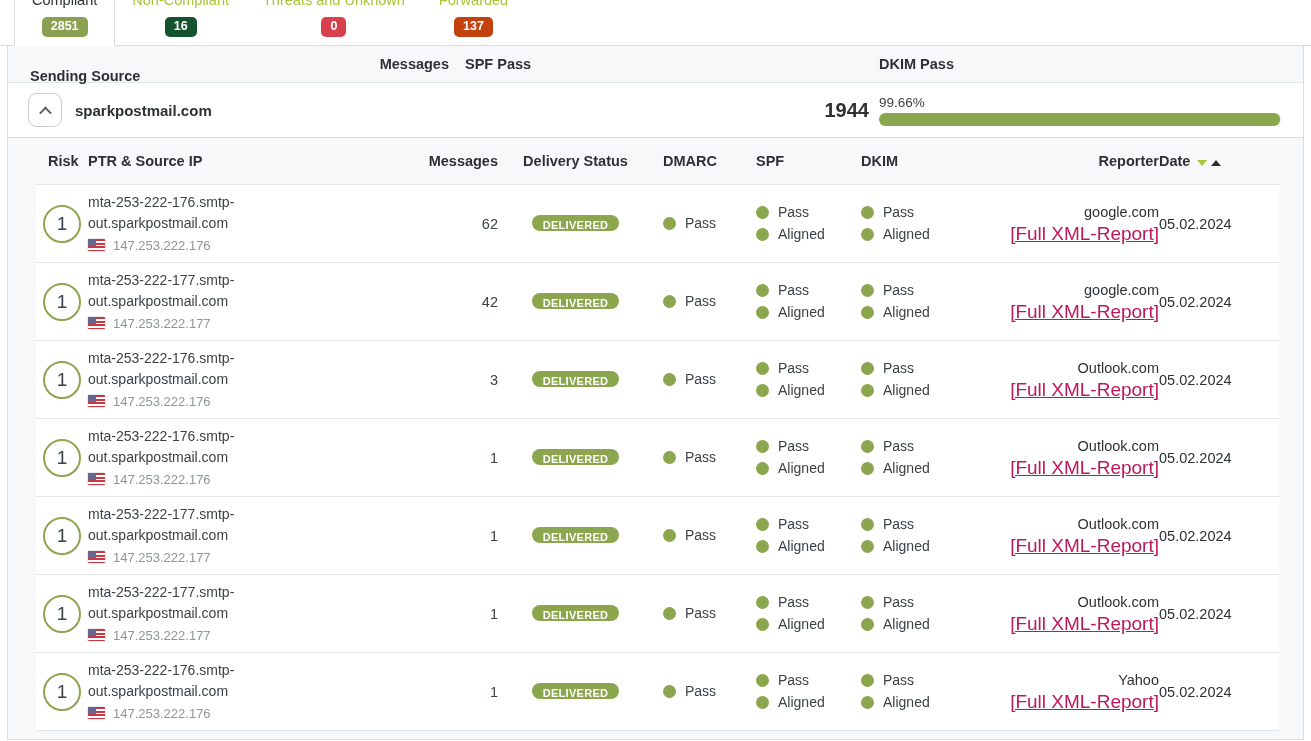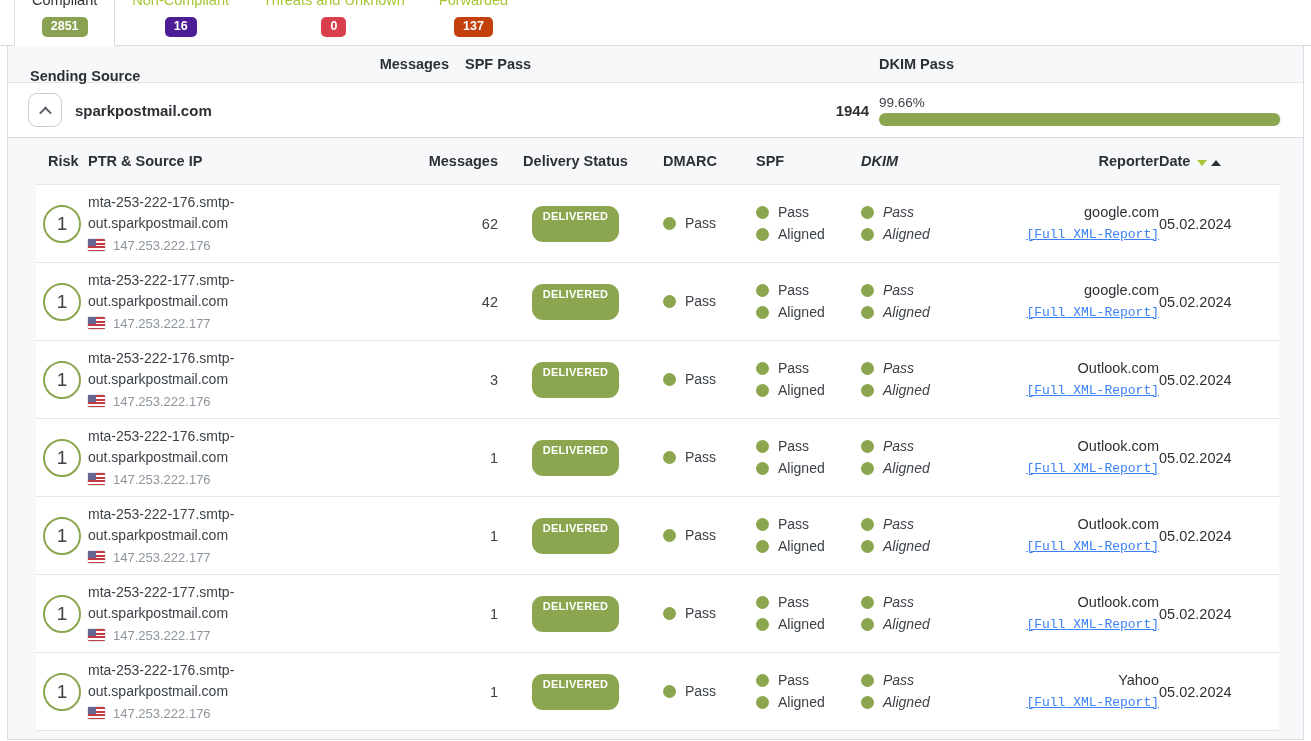--- a/index.html
+++ b/index.html
@@ -28,74 +28,74 @@
   .c-source { flex: 1; display: flex; align-items: center; }
   .c-msg { width: 120px; text-align: right; }
   .c-spf { width: 420px; padding-left: 16px; }
   .c-dkim { width: 412px; padding-left: 10px; }
   .sum-head .c-source { padding-left: 0; margin-top: 24px; }
   .expand-btn { width: 34px; height: 34px; border: 1px solid #c7ccd1; border-radius: 9px;
     background: #fff; display: flex; align-items: center; justify-content: center; cursor: pointer; }
   .chev-up { width: 9px; height: 9px; border-top: 2px solid #5a6168; border-left: 2px solid #5a6168;
     transform: rotate(45deg) translate(1px, 1px); margin-top: 3px; }
   .src-name { margin-left: 13px; font-weight: bold; font-size: 15px; color: #2d3136; }
-  .sum-msg-val { font-weight: bold; font-size: 15px; color: #2d3136; }
+  .sum-msg-val { font-weight: bold; font-size: 20px; color: #2d3136; }
   .pct-label { font-size: 13.5px; color: #3c4248; margin-bottom: 3px; }
   .bar-track { height: 13px; background: #ebedef; border-radius: 6px; overflow: hidden; }
   .bar-fill { height: 100%; background: #8ba64e; border-radius: 6px; }
 
   
   .detail { background: #f7f8f9; padding: 0 24px 0 28px; height: 100%; }
   .d-head { display: flex; align-items: center; height: 46px;
     font-weight: bold; font-size: 14.5px; color: #2d3136; }
   .d-rows { border-top: 1px solid #e4e7ea; }
   .d-row { display: flex; align-items: center; height: 78px; background: #fff;
     border-bottom: 1px solid #e4e7ea; font-size: 14px; }
   .d-risk { width: 52px; display: flex; justify-content: center; }
   .d-ptr { width: 300px; padding-right: 20px; line-height: 21px; }
   .d-msg { width: 110px; text-align: right; font-size: 14.5px; }
   .d-status { width: 155px; text-align: center; }
   .d-dmarc { width: 95px; padding-left: 10px; }
   .d-spf { width: 105px; padding-left: 8px; }
-  .d-dkim { width: 115px; padding-left: 8px; font-style: italic; }
+  .d-dkim { width: 115px; padding-left: 8px; }
   .d-reporter { flex: 1; text-align: right; line-height: 21px; }
   .d-date { width: 120px; font-size: 14.5px; color: #2d3136; }
   .d-head .d-risk { justify-content: flex-start; padding-left: 12px; }
 
   .risk-circle { width: 38px; height: 38px; border: 2px solid #8ba64e; border-radius: 50%;
     display: flex; align-items: center; justify-content: center; font-size: 19px; color: #3c4248; background: #fff; }
   .ip-line { display: flex; align-items: center; color: #8d959c; font-size: 13px; margin-top: 1px; }
   .flag { width: 17px; height: 12px; display: inline-block; position: relative; margin-right: 8px;
     background: repeating-linear-gradient(180deg, #c23b44 0 1.85px, #fff 1.85px 3.7px);
     box-shadow: 0 0 0 0.5px #cfd3d7; border-radius: 1px; flex: none; }
   .flag::after { content: ""; position: absolute; top: 0; left: 0; width: 8px; height: 6.5px;
     background: radial-gradient(circle, #fff 0.4px, transparent 0.8px) 0 0 / 2px 2px, #39386e; }
   .status-pill { display: inline-block; background: #8ba64e; color: #fff; font-weight: bold;
-    font-size: 11px; letter-spacing: 0.3px; padding: 4px 11px 20px 11px; border-radius: 11px; }
+    font-size: 11px; letter-spacing: 0.3px; padding: 4px 11px 0 11px; border-radius: 11px; }
   .dot-line { display: flex; align-items: center; line-height: 21.5px; }
   .dot { width: 13px; height: 13px; border-radius: 50%; background: #8ba64e; margin-right: 9px; flex: none; }
-  .xml-link { color: #3b82f6; font-size: 13px; text-decoration: underline; cursor: pointer; font-family: Liberation Mono, monospace; }
+  .xml-link { color: #be185d; font-size: 19px; text-decoration: underline; cursor: pointer; }
   .reporter-name { color: #2d3136; font-size: 14.5px; }
   .sort-icons { display: inline-flex; align-items: center; gap: 4px; margin-left: 7px; }
   .tri-down { width: 0; height: 0; border-left: 5px solid transparent; border-right: 5px solid transparent;
     border-top: 6px solid #a5c735; }
   .tri-up { width: 0; height: 0; border-left: 5px solid transparent; border-right: 5px solid transparent;
     border-bottom: 6px solid #2d3136; }
 </style>
 </head>
 <body>
 
 <div class="tabbar">
   <div class="tab active">
     <span>Compliant</span>
     <span class="badge" style="background: rgb(138, 161, 81);">2851</span>
   </div>
   <div class="tab">
     <span>Non-Compliant</span>
-    <span class="badge" style="background: #4c1d95;">16</span>
+    <span class="badge" style="background: #14532d;">16</span>
   </div>
   <div class="tab">
     <span>Threats and Unknown</span>
     <span class="badge" style="background: rgb(217, 64, 77);">0</span>
   </div>
   <div class="tab">
     <span>Forwarded</span>
     <span class="badge" style="background: #c2410c;">137</span>
   </div>
 </div>

